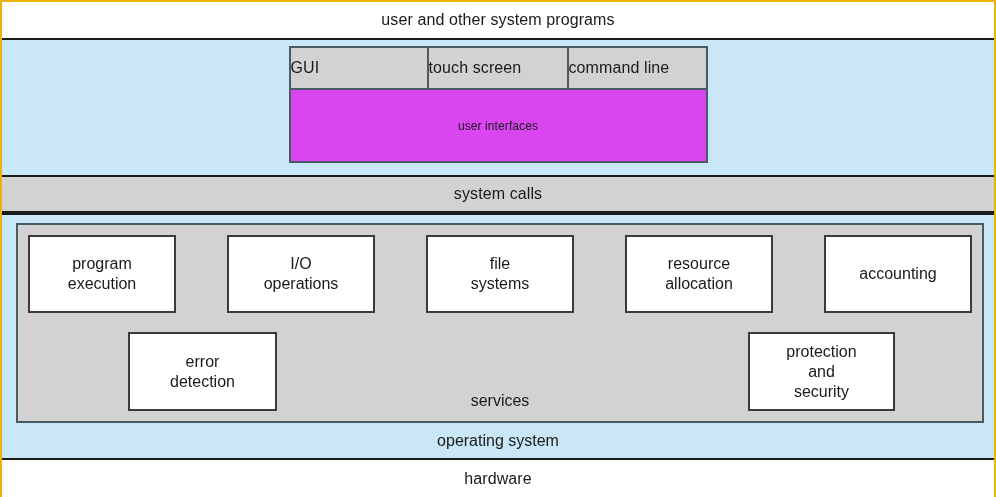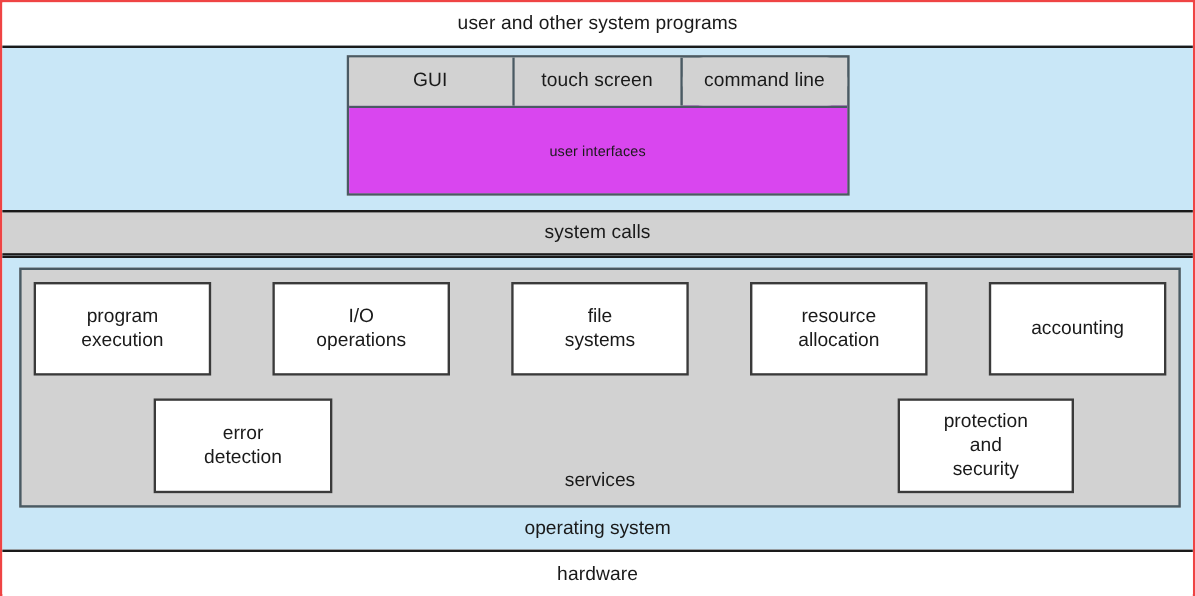--- a/index.html
+++ b/index.html
@@ -13,21 +13,21 @@
     font-family: "Liberation Sans", sans-serif;
     color: #1a1a1a;
     overflow: hidden;
   }
 
   .diagram {
     position: relative;
     width: 996px;
     height: 497px;
     box-sizing: border-box;
-    border: 2px solid #ef4444;
+    border: 2px solid #eab308;
     background: #ffffff;
     display: flex;
     flex-direction: column;
   }
 
   
   .band {
     position: relative;
     display: flex;
     align-items: center;
@@ -65,21 +65,20 @@
     border: 2px solid #4a5a63;
     box-sizing: border-box;
   }
   .ui-top-row {
     display: flex;
     height: 40px;
   }
   .ui-cell {
     display: flex;
     align-items: center;
-    justify-content: center;
     font-size: 16px;
     box-sizing: border-box;
     border-right: 2px solid #4a5a63;
     background: #d2d2d2;
   }
   .ui-cell:last-child { border-right: none; }
   .ui-cell-gui      { width: 138px; }
   .ui-cell-touch    { width: 140px; }
   .ui-cell-cmd      { width: 137px; border-radius: 17px; }
 

